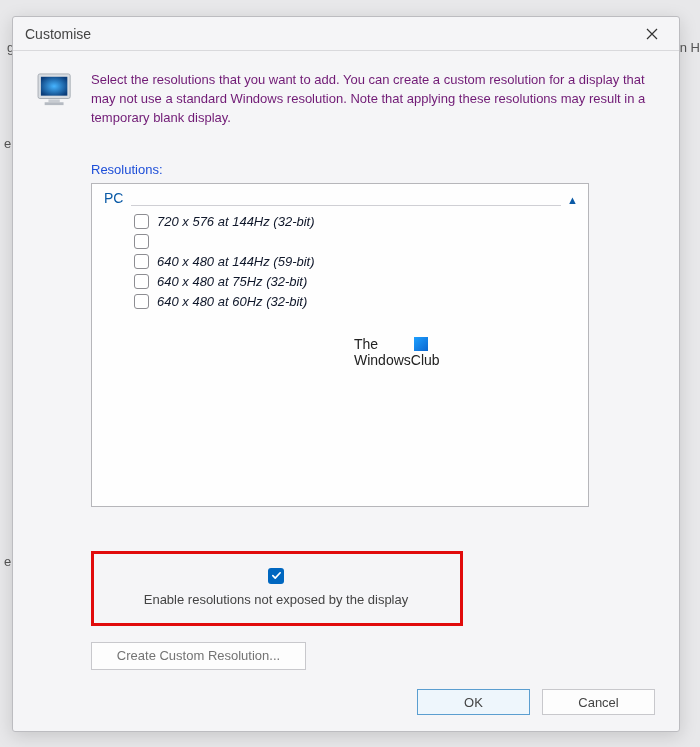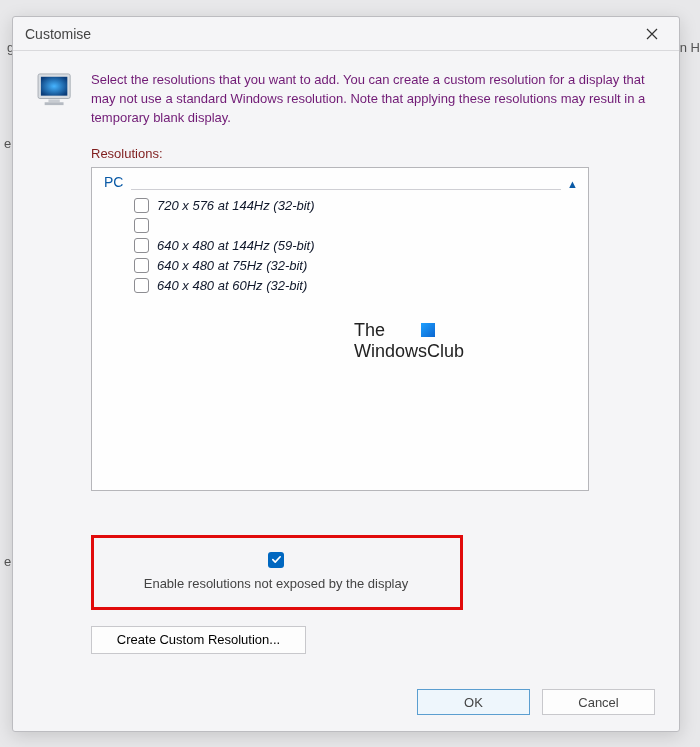--- a/index.html
+++ b/index.html
@@ -70,22 +70,23 @@
       flex-shrink: 0;
       margin-top: 2px;
     }
     .intro-text {
       color: #701a75;
       line-height: 1.45;
       font-size: 13px;
     }
     .res-label {
       margin-left: 54px;
-      color: #7f1d1d;
+      color: #1d4ed8;
       margin-bottom: 6px;
+      margin-top: 16px;
     }
     .listbox {
       margin-left: 54px;
       width: 498px;
       height: 324px;
       border: 1px solid #b6b6ba;
       background: #fefefe;
       position: relative;
       padding: 4px 0 0 0;
     }
@@ -124,21 +125,21 @@
       background: #fff;
     }
     .res-text { color: #0f172a; font-style: italic; }
     .watermark {
       position: absolute;
       left: 262px;
       top: 152px;
       display: flex;
       flex-direction: column;
       align-items: flex-start;
-      font-size: 18px;
+      font-size: 14px;
       color: #222;
     }
     .watermark .line1 {
       display: flex;
       align-items: center;
       gap: 36px;
     }
     .wm-square {
       width: 14px;
       height: 14px;
@@ -170,21 +171,21 @@
     .create-btn {
       margin-top: 16px;
       margin-left: 54px;
       width: 215px;
       height: 28px;
       border: 1px solid #c8c8cc;
       background: #fdfdfd;
       display: flex;
       align-items: center;
       justify-content: center;
-      color: #000000;
+      color: #737373;
       cursor: pointer;
     }
     .footer {
       margin-top: auto;
       display: flex;
       justify-content: flex-end;
       gap: 12px;
       padding-top: 14px;
     }
     .btn {

